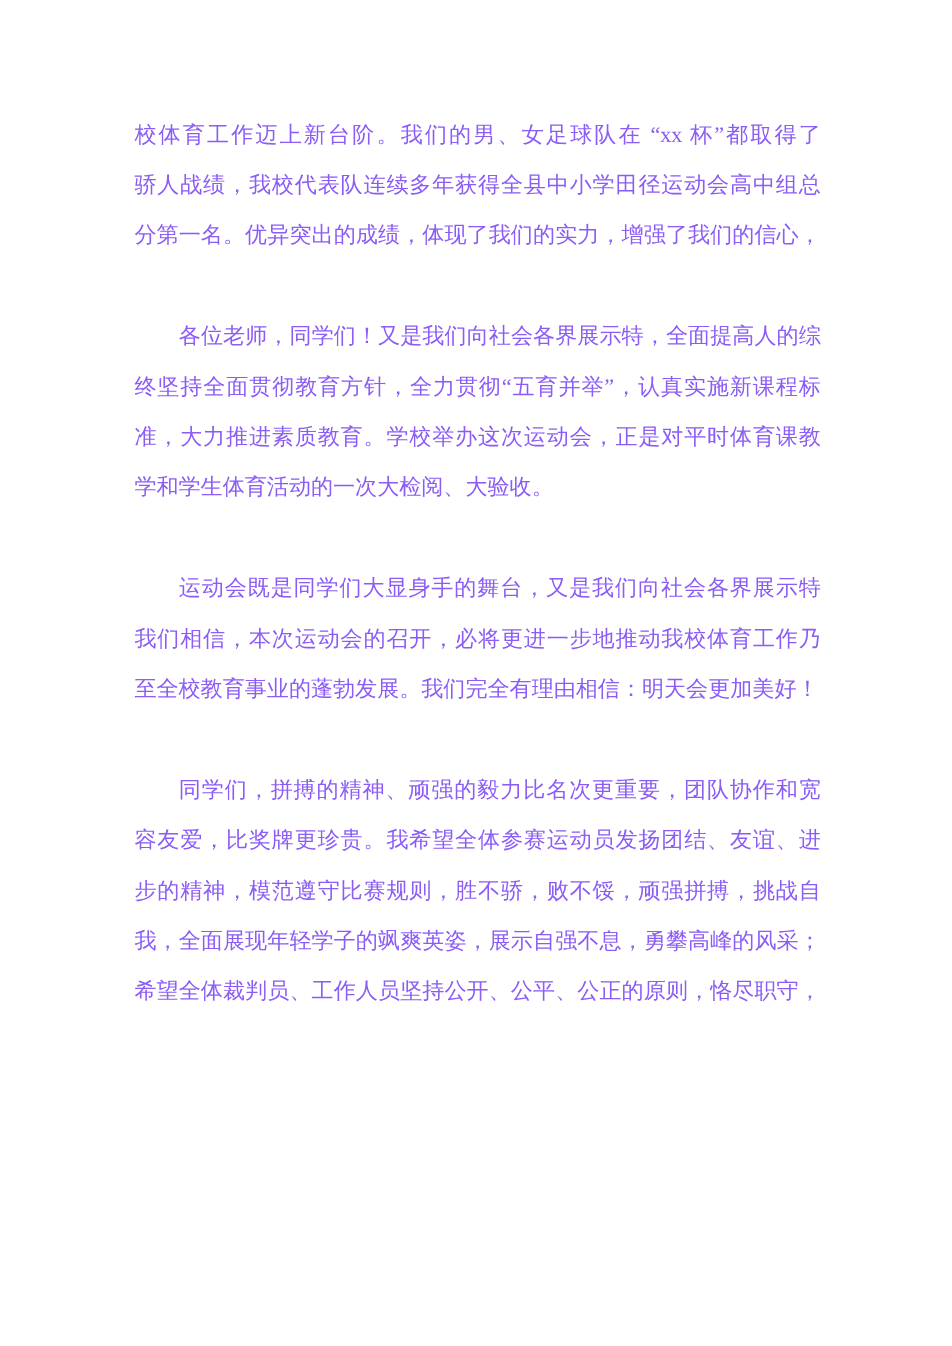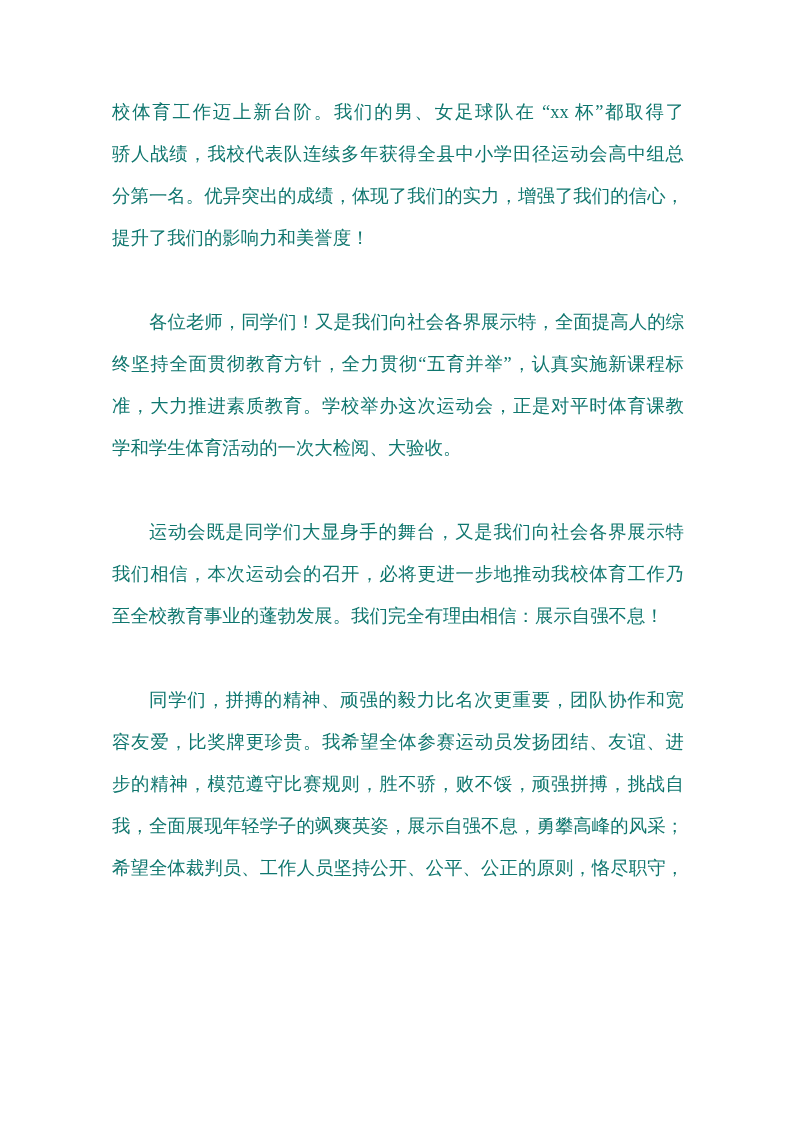--- a/index.html
+++ b/index.html
@@ -22,21 +22,21 @@
   .para {
     margin: 0 0 42px 0;
   }
   .para:last-child {
     margin-bottom: 0;
   }
   .line {
     height: 42px;
     line-height: 42px;
     font-size: 18.4px;
-    color: #0f766e;
+    color: #8b5cf6;
     text-align: justify;
     text-align-last: justify;
     white-space: normal;
     overflow: visible;
   }
   .line.end {
     text-align-last: left;
   }
   .line.ind {
     text-indent: 37px;
@@ -45,34 +45,33 @@
 </head>
 <body>
 
 <div class="page" style="background: rgb(255, 255, 255); color: rgb(28, 28, 28);">
   <div class="doc-body">
 
     <div class="para">
       <div class="line">校体育工作迈上新台阶。我们的男、女足球队在 “xx 杯”都取得了</div>
       <div class="line">骄人战绩，我校代表队连续多年获得全县中小学田径运动会高中组总</div>
       <div class="line">分第一名。优异突出的成绩，体现了我们的实力，增强了我们的信心，</div>
-      <div class="line end">提升了我们的影响力和美誉度！</div>
     </div>
 
     <div class="para">
       <div class="line ind">各位老师，同学们！又是我们向社会各界展示特，全面提高人的综</div>
       <div class="line">终坚持全面贯彻教育方针，全力贯彻“五育并举”，认真实施新课程标</div>
       <div class="line">准，大力推进素质教育。学校举办这次运动会，正是对平时体育课教</div>
       <div class="line end">学和学生体育活动的一次大检阅、大验收。</div>
     </div>
 
     <div class="para">
       <div class="line ind">运动会既是同学们大显身手的舞台，又是我们向社会各界展示特</div>
       <div class="line">我们相信，本次运动会的召开，必将更进一步地推动我校体育工作乃</div>
-      <div class="line end">至全校教育事业的蓬勃发展。我们完全有理由相信：展示自强不息！</div>
+      <div class="line end">至全校教育事业的蓬勃发展。我们完全有理由相信：明天会更加美好！</div>
     </div>
 
     <div class="para">
       <div class="line ind">同学们，拼搏的精神、顽强的毅力比名次更重要，团队协作和宽</div>
       <div class="line">容友爱，比奖牌更珍贵。我希望全体参赛运动员发扬团结、友谊、进</div>
       <div class="line">步的精神，模范遵守比赛规则，胜不骄，败不馁，顽强拼搏，挑战自</div>
       <div class="line">我，全面展现年轻学子的飒爽英姿，展示自强不息，勇攀高峰的风采；</div>
       <div class="line">希望全体裁判员、工作人员坚持公开、公平、公正的原则，恪尽职守，</div>
     </div>
 

